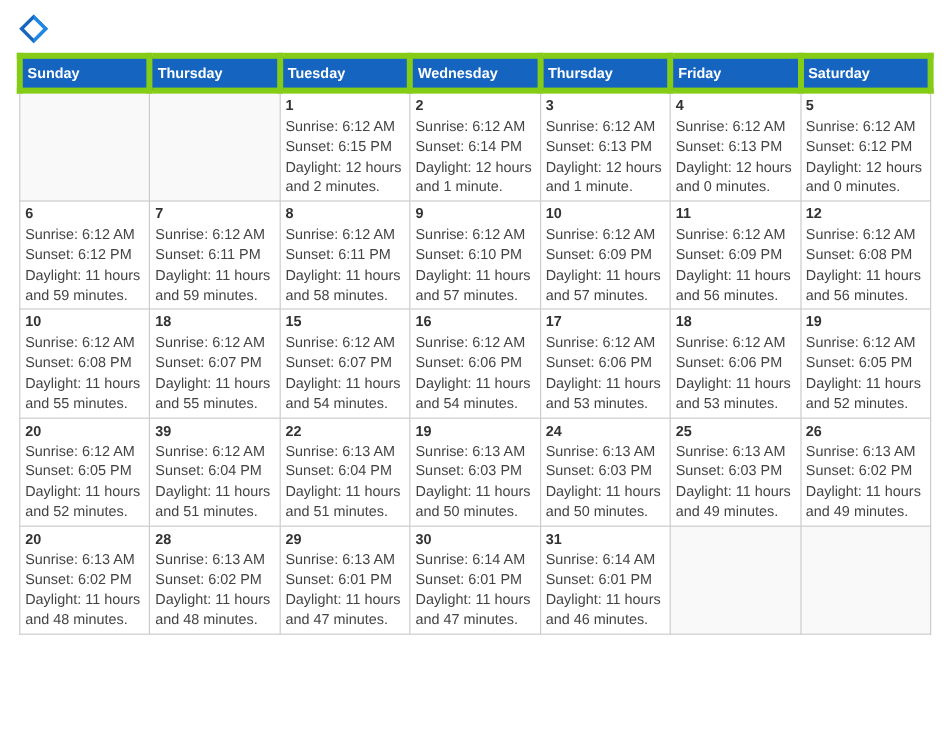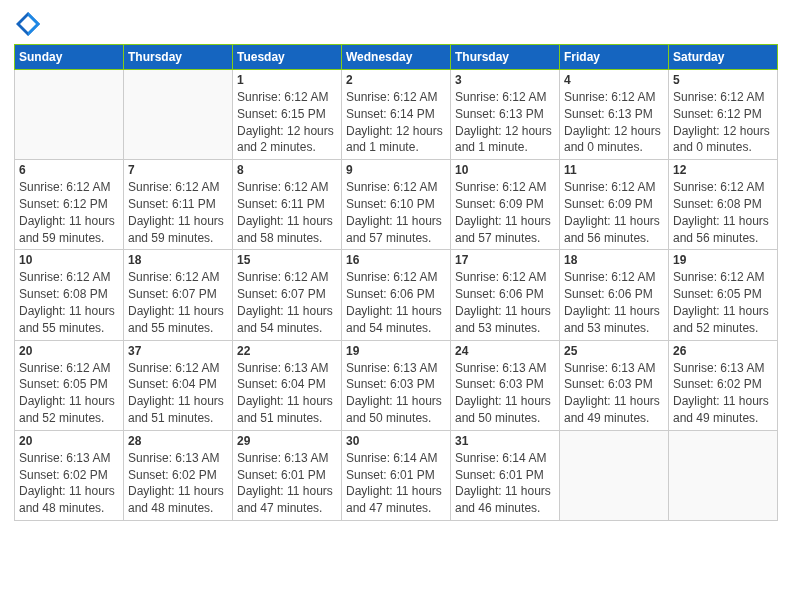--- a/index.html
+++ b/index.html
@@ -56,21 +56,21 @@
       border-collapse: collapse;
       table-layout: fixed;
     }
     .calendar th {
       background: #1565c0;
       color: #fff;
       font-size: 12px;
       font-weight: bold;
       padding: 5px 4px;
       text-align: left;
-      border: 1px solid #84cc16;
+      border: 5px solid #84cc16;
     }
     .calendar td {
       border: 1px solid #ccc;
       vertical-align: top;
       padding: 3px 4px;
       font-size: 9.5px;
       color: #333;
       height: 78px;
       background: #fff;
     }
@@ -250,21 +250,21 @@
           </td>
         </tr>
         <tr>
           <td>
             <div class="day-number">20</div>
             <div class="day-info" style="white-space: pre-line;">Sunrise: 6:12 AM
 Sunset: 6:05 PM
 Daylight: 11 hours and 52 minutes.</div>
           </td>
           <td>
-            <div class="day-number">37</div>
+            <div class="day-number">39</div>
             <div class="day-info" style="white-space: pre-line;">Sunrise: 6:12 AM
 Sunset: 6:04 PM
 Daylight: 11 hours and 51 minutes.</div>
           </td>
           <td>
             <div class="day-number">22</div>
             <div class="day-info" style="white-space: pre-line;">Sunrise: 6:13 AM
 Sunset: 6:04 PM
 Daylight: 11 hours and 51 minutes.</div>
           </td>

